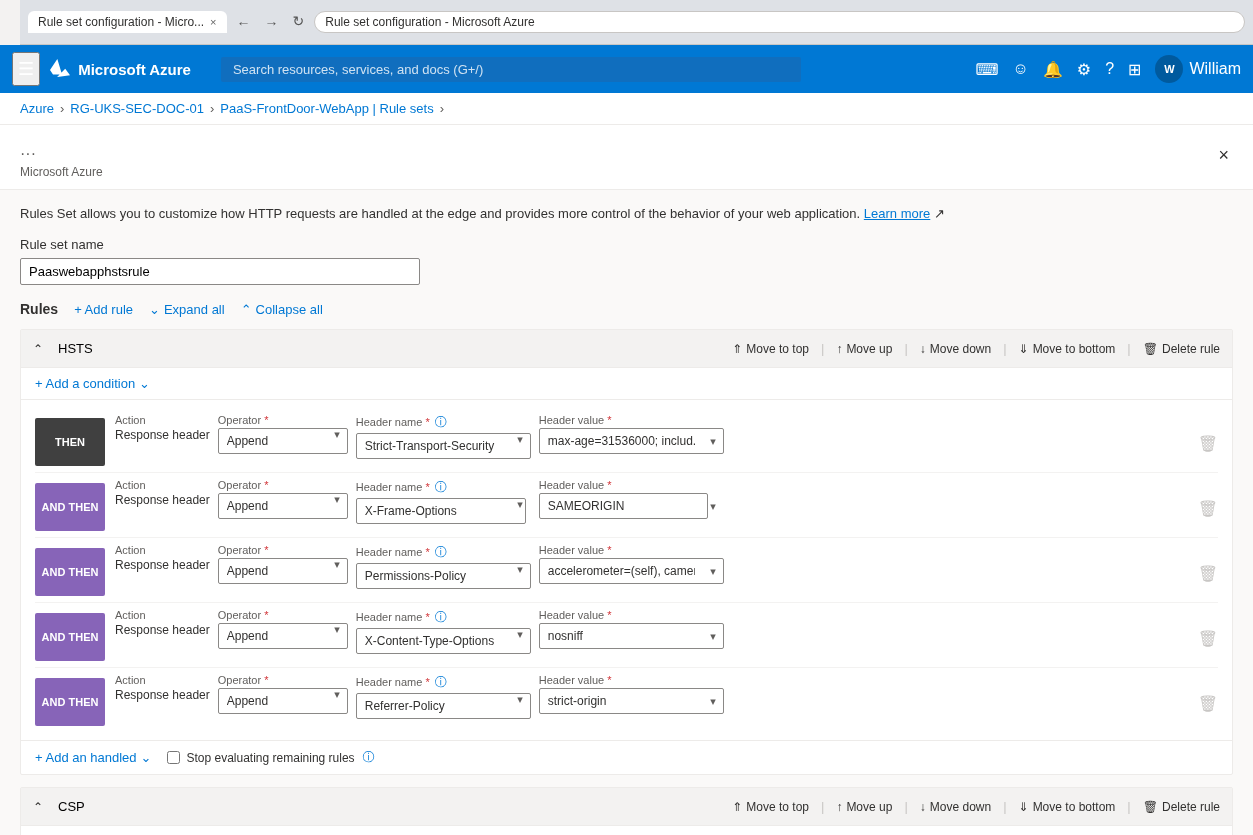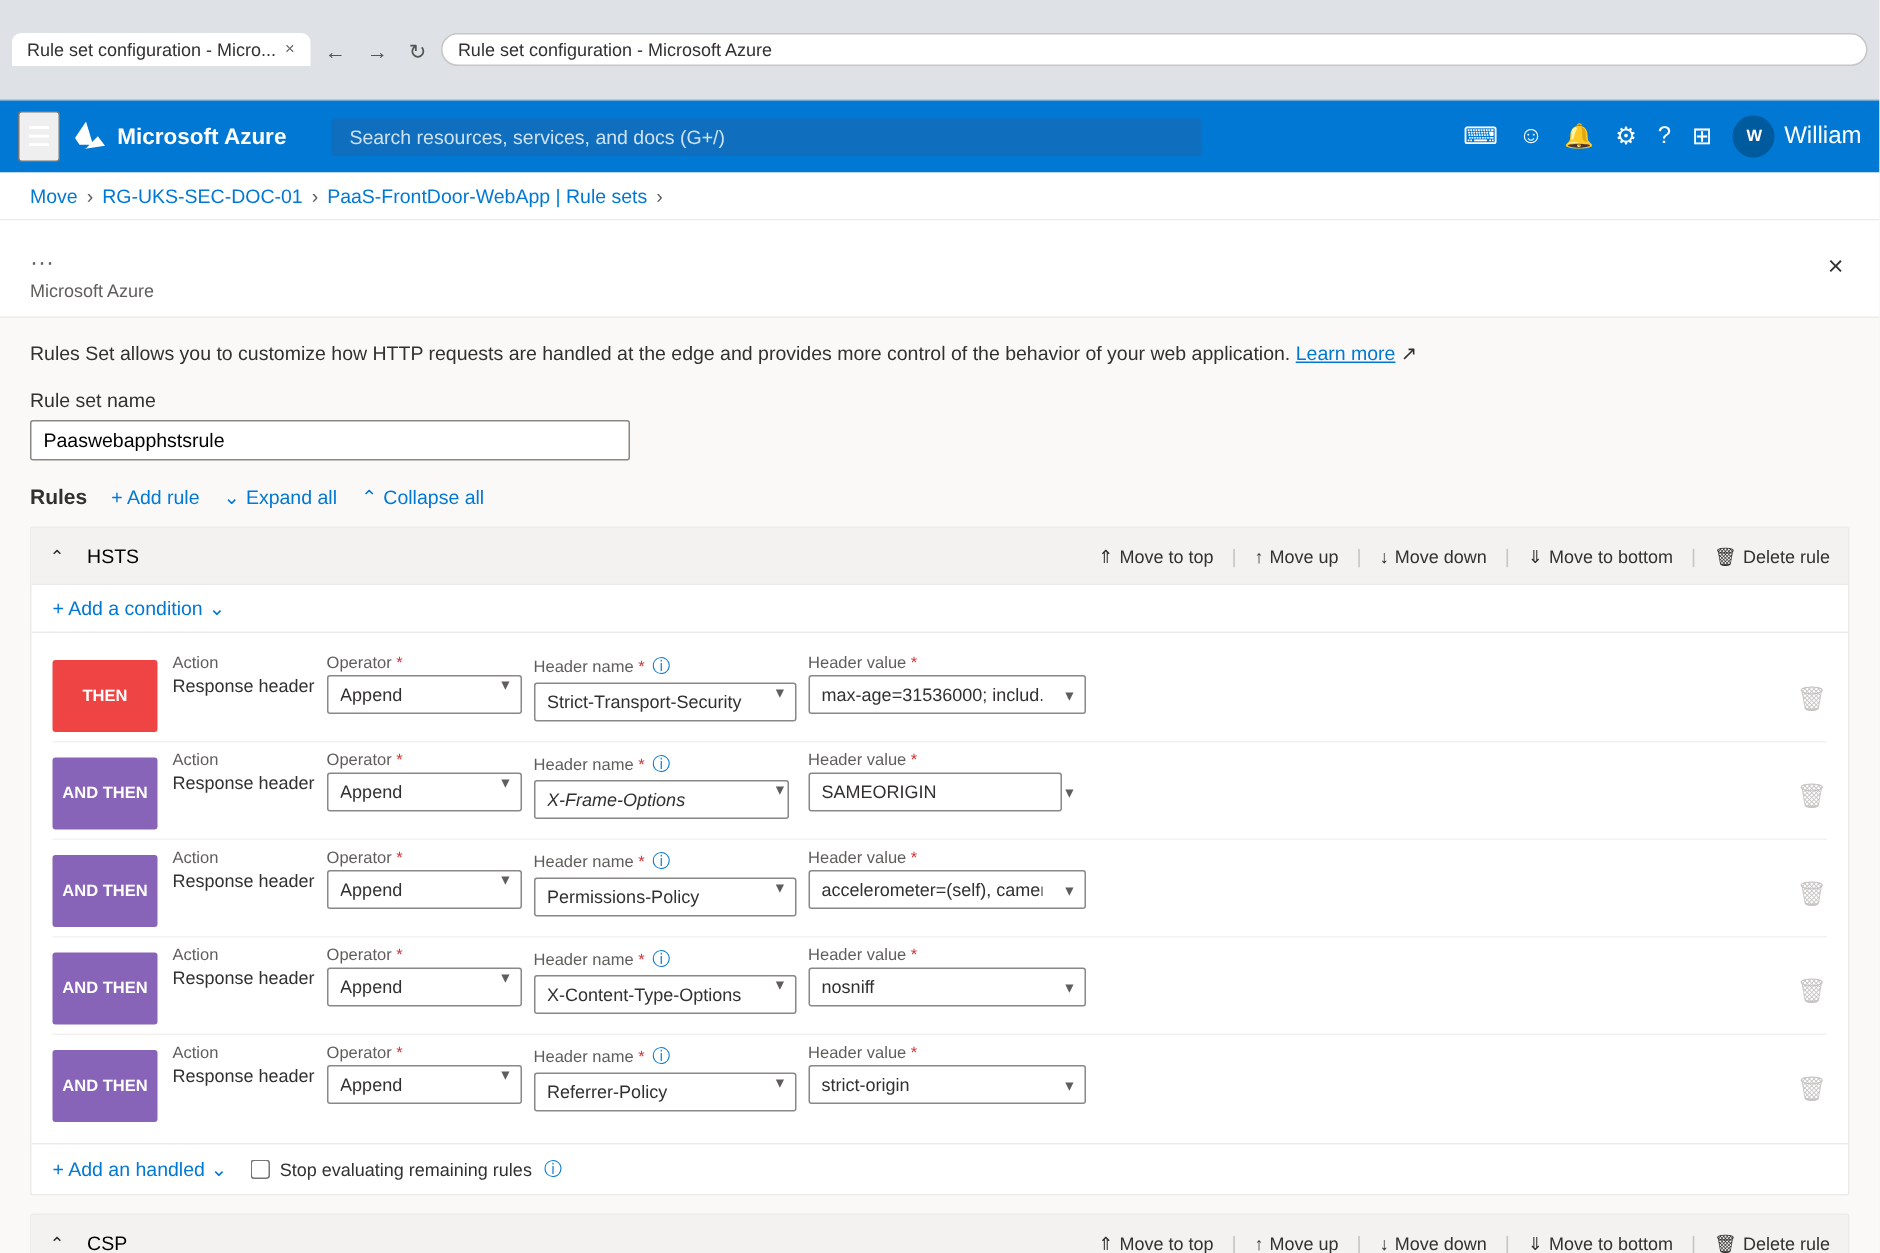--- a/index.html
+++ b/index.html
@@ -1,19 +1,19 @@
 <!DOCTYPE html>
 <html><head>
   <meta charset="utf-8">
   <style>
     * { box-sizing: border-box; margin: 0; padding: 0; }
     body { font-family: 'Segoe UI', Arial, sans-serif; font-size: 13px; background: #f3f2f1; color: #323130; }
 
     
-    .browser-chrome { background: #dee1e6; padding: 22px 8px; display: flex; align-items: flex-end; gap: 6px; border-bottom: 1px solid #c8c6c4; }
+    .browser-chrome { background: #dee1e6; padding: 11px 8px; display: flex; align-items: flex-start; gap: 6px; border-bottom: 1px solid #c8c6c4; margin-left: 20px; }
     .tab { background: #fff; border-radius: 6px 6px 0 0; padding: 4px 10px; font-size: 12px; display: flex; align-items: center; gap: 6px; }
     .tab-close { cursor: pointer; color: #666; font-size: 11px; }
     .nav-btn { background: none; border: none; cursor: pointer; font-size: 14px; color: #555; padding: 2px 4px; }
 
     
     .azure-topbar { background: #0078d4; display: flex; align-items: center; height: 48px; padding: 0 12px; gap: 10px; }
     .hamburger { color: white; font-size: 18px; cursor: pointer; padding: 4px; }
     .azure-logo { display: flex; align-items: center; gap: 8px; color: white; font-size: 15px; font-weight: 600; text-decoration: none; }
     .azure-search { flex: 1; max-width: 580px; margin: 0 20px; }
     .azure-search input { width: 100%; padding: 6px 12px; border-radius: 2px; border: 1px solid #106ebe; font-size: 13px; background: #106ebe; color: white; }
@@ -65,21 +65,21 @@
 
     
     .actions-area { padding: 8px 14px; }
     .action-row { display: flex; align-items: flex-start; gap: 10px; padding: 6px 0; border-bottom: 1px solid #f3f2f1; }
     .action-row:last-of-type { border-bottom: none; }
 
     .then-badge, .andthen-badge {
       width: 70px; min-width: 70px; height: 48px; display: flex; align-items: center; justify-content: center;
       font-size: 11px; font-weight: 700; color: white; border-radius: 2px; margin-top: 4px;
     }
-    .then-badge { background: #ef4444; }
+    .then-badge { background: #404040; }
     .andthen-badge { background: #8764b8; }
 
     .action-fields { display: flex; gap: 8px; align-items: flex-start; flex: 1; }
     .action-field-group { display: flex; flex-direction: column; gap: 2px; }
     .action-field-label { font-size: 11px; color: #605e5c; }
     .action-type { font-size: 12px; color: #323130; }
 
     .select-field { position: relative; display: inline-flex; align-items: flex-start; }
     .select-field select {
       appearance: none; background: white; border: 1px solid #8a8886; border-radius: 2px;
@@ -145,21 +145,21 @@
     <span title="Help">?</span>
     <span title="Portal">⊞</span>
     <button class="user-btn">
       <div class="user-avatar">W</div>
       <span>William</span>
     </button>
   </div>
 </div>
 
 <div class="breadcrumb">
-  <a href="#">Move</a>
+  <a href="#">Azure</a>
   <span class="breadcrumb-sep">›</span>
   <a href="#">RG-UKS-SEC-DOC-01</a>
   <span class="breadcrumb-sep">›</span>
   <a href="#">PaaS-FrontDoor-WebApp | Rule sets</a>
   <span class="breadcrumb-sep">›</span>
 </div>
 
 <div class="page-header">
   <div>
     <div class="page-title-area">
@@ -279,21 +279,21 @@
           </div>
           <div class="action-field-group">
             <span class="action-field-label">Operator <span class="required-star">*</span></span>
             <div class="select-field op-select">
               <select style="width:130px;"><option>Append</option></select>
             </div>
           </div>
           <div class="action-field-group">
             <span class="action-field-label">Header name <span class="required-star">*</span> <span class="info-icon">ⓘ</span></span>
             <div class="select-field hname-select">
-              <select style="width:170px;font-style:italic;"><option>X-Frame-Options</option></select>
+              <select style="width:170px;"><option>X-Frame-Options</option></select>
             </div>
           </div>
           <div class="action-field-group">
             <span class="action-field-label">Header value <span class="required-star">*</span></span>
             <div class="header-value-field hval-select">
               <select style="width:169px;"><option>SAMEORIGIN</option></select>
             </div>
           </div>
         </div>
         <button class="delete-row-btn">🗑</button>

